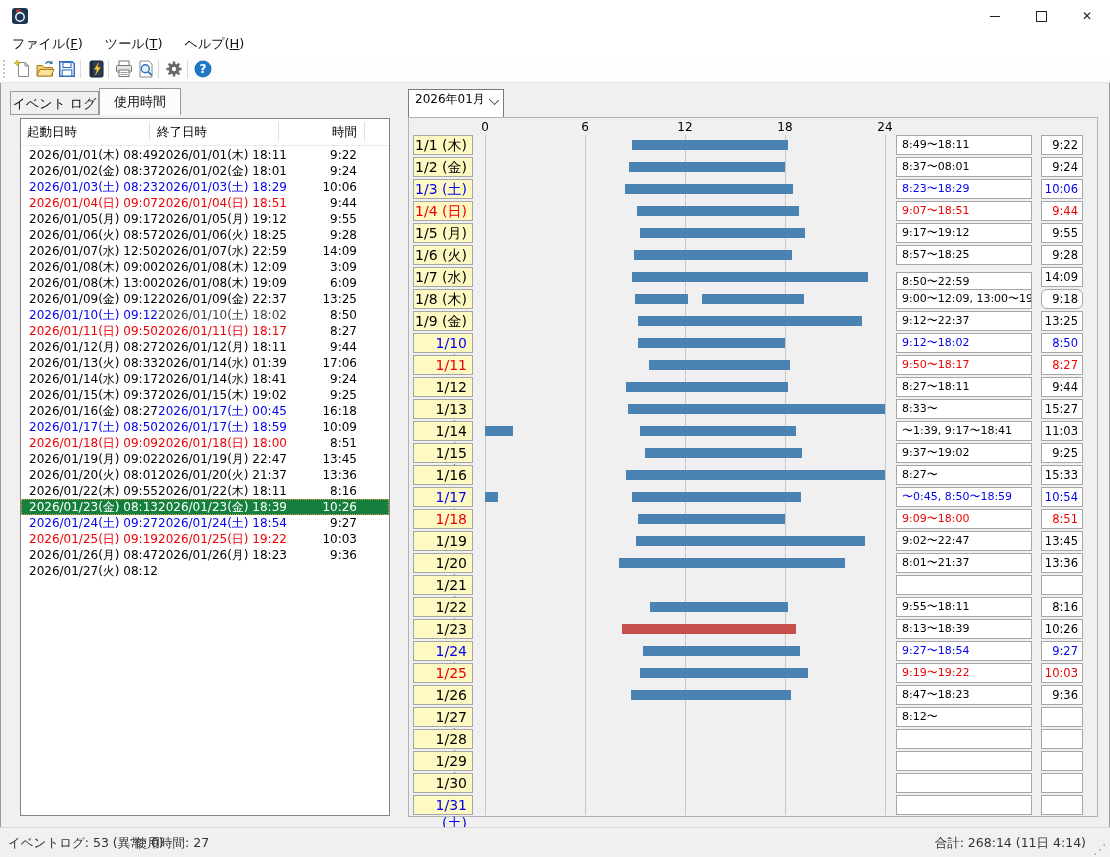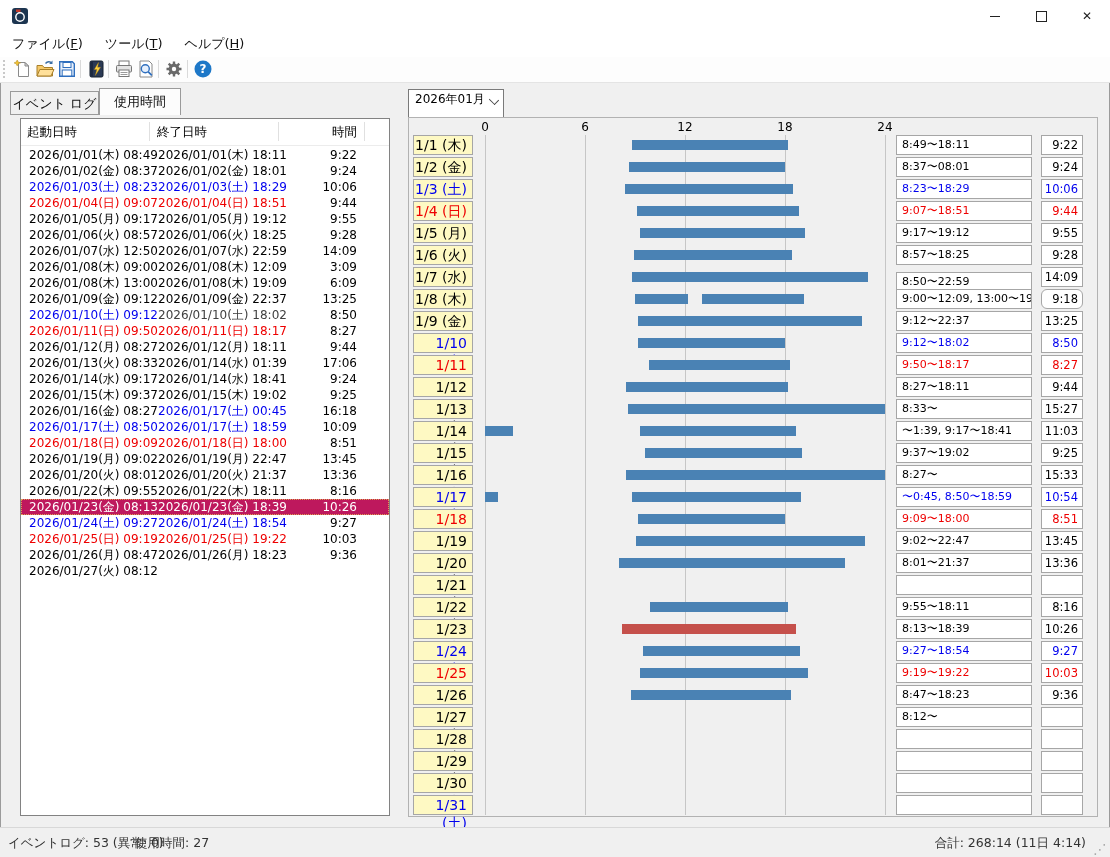--- a/index.html
+++ b/index.html
@@ -29,21 +29,21 @@
   
   .listview{position:absolute;left:20px;top:118px;width:370px;height:698px;background:#ffffff;border:1px solid #828282;box-sizing:border-box;}
   .lv-header{position:absolute;left:0;top:0;width:368px;height:26px;background:#ffffff;border-bottom:1px solid #ececec;font-size:12.5px;color:#000;}
   .lv-h{position:absolute;top:5px;white-space:nowrap;}
   .lv-hsep{position:absolute;top:3px;width:0;height:19px;border-left:1px solid #e0e0e0;}
   .lv-row{position:absolute;left:0;width:368px;height:16px;font-size:12px;line-height:16px;white-space:nowrap;}
   .lv-row span{position:absolute;}
   .lv-row .c1{left:8px;}
   .lv-row .c2{left:137px;}
   .lv-row .c3{right:32px;text-align:right;}
-  .lv-row.sel{background:#be185d;outline:1px dotted #e0a050;outline-offset:-1px;}
+  .lv-row.sel{background:#15803d;outline:1px dotted #e0a050;outline-offset:-1px;}
   .lv-row.sel span{color:#ffffff !important;}
   
   .combo{position:absolute;left:408px;top:89px;width:96px;height:38px;background:#fff;border:1px solid #7a7a7a;box-sizing:border-box;font-size:12px;line-height:19px;}
   .combo .val{position:absolute;left:6px;top:0;}
   .combo .chev{position:absolute;right:5px;top:6px;width:7px;height:7px;border-right:1.6px solid #444;border-bottom:1.6px solid #444;transform:rotate(45deg) scale(1,.8);}
   
   .panel{position:absolute;left:408px;top:117px;width:690px;height:700px;background:#f0f0f0;border:1px solid #b2b2b2;box-sizing:border-box;}
   .axis-label{position:absolute;top:2px;width:30px;text-align:center;font-size:12px;color:#000;}
   .gridline{position:absolute;top:17px;width:0;border-left:1px solid #c6c6c6;}
   .daybox{position:absolute;left:4px;width:60px;height:20px;background:#fef9c3;border:1px solid #a6a6a6;box-sizing:border-box;font-size:14px;line-height:18px;text-align:right;padding-right:5px;}

